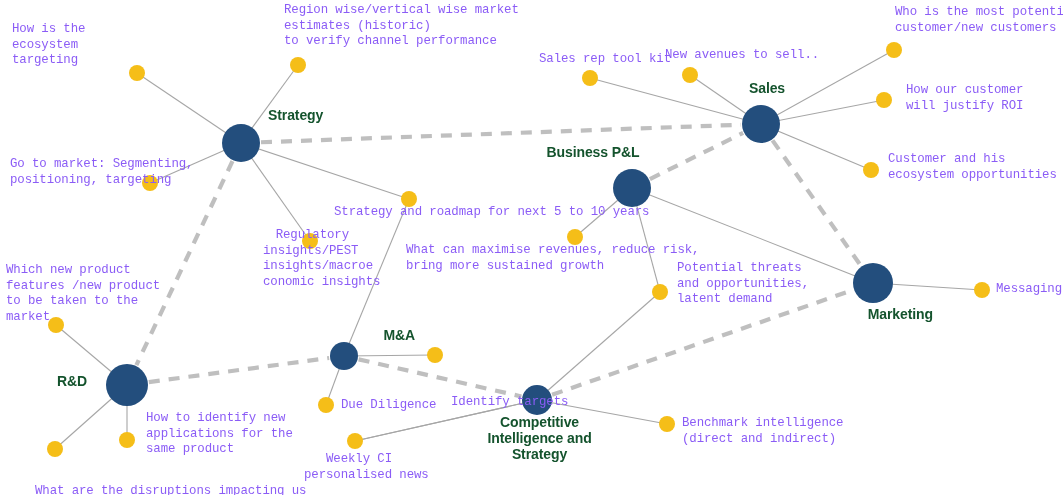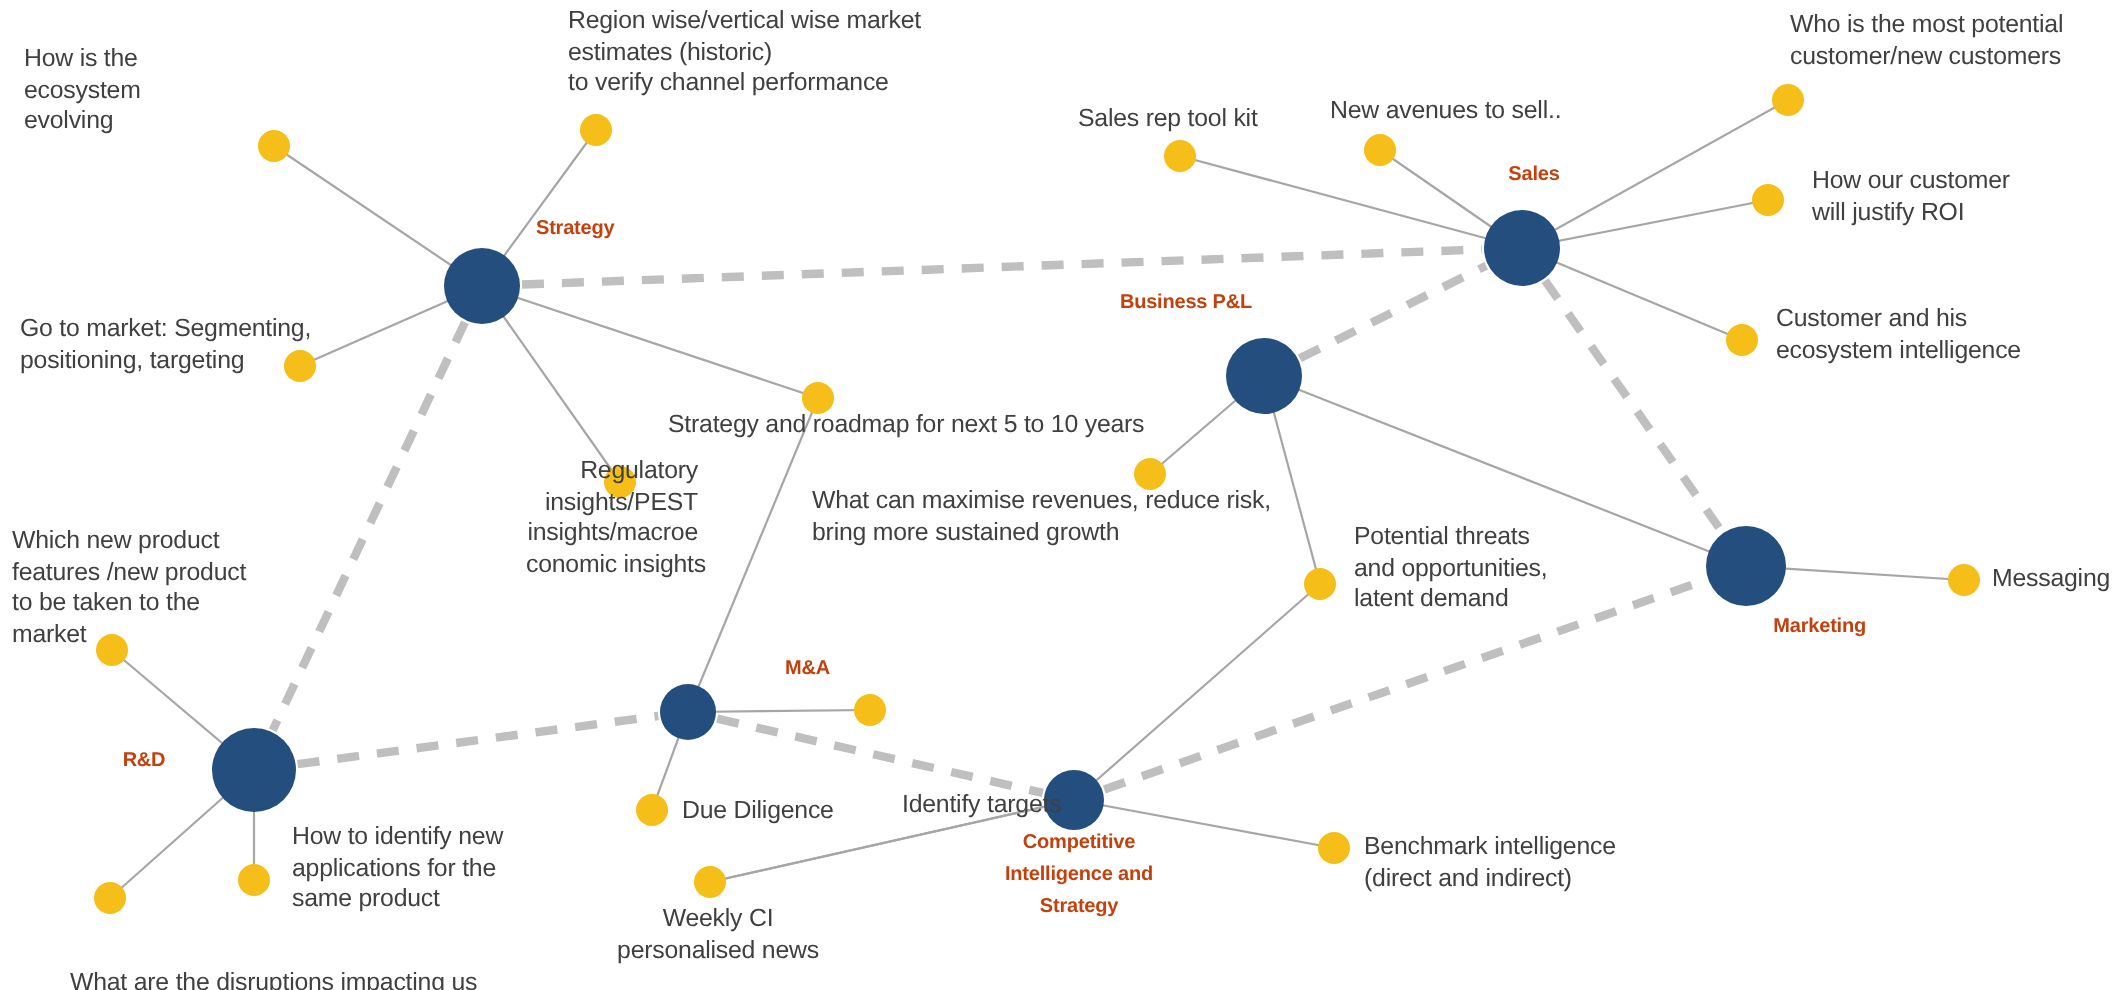--- a/index.html
+++ b/index.html
@@ -8,31 +8,32 @@
     width:1063px;height:495px;overflow:hidden;
   }
   #canvas{position:relative;width:1063px;height:495px;background:#ffffff;}
   svg.net{position:absolute;left:0;top:0;width:1063px;height:495px;}
   .edge-solid{stroke:#a6a6a6;stroke-width:1.1;fill:none;}
   .edge-dashed{stroke:#bfbfbf;stroke-width:4.2;fill:none;stroke-dasharray:11 9;stroke-linecap:butt;}
   .hub-node{fill:#234E7D;}
   .leaf-node{fill:#F5BE18;}
   .lbl{
     position:absolute;
-    color:#404040;
+    color:#8b5cf6;
     font-size:12.4px;
     line-height:15.5px;
     white-space:pre;
     letter-spacing:-0.1px;
+    font-family:Liberation Mono, monospace;
   }
   .hub-lbl{
     position:absolute;
-    color:#c2410c;
+    color:#14532d;
     font-weight:bold;
-    font-size:10px;
+    font-size:14px;
     line-height:16px;
     white-space:pre;
     letter-spacing:-0.1px;
   }
   .hub-lbl.ctr{text-align:center;}
   .lbl.r{text-align:right;}
   .lbl.c{text-align:center;}
 </style>
 </head>
 <body>
@@ -94,39 +95,39 @@
       <circle cx="761" cy="124" r="19" class="hub-node"></circle>
       <circle cx="632" cy="188" r="19" class="hub-node"></circle>
       <circle cx="873" cy="283" r="20" class="hub-node"></circle>
       <circle cx="127" cy="385" r="21" class="hub-node"></circle>
       <circle cx="344" cy="356" r="14" class="hub-node"></circle>
       <circle cx="537" cy="400" r="15" class="hub-node"></circle>
     </svg>
   <div id="labels">
       <div class="lbl" style="left: 12px; top: 22px; width: 110px;">How is the
 ecosystem
-evolving</div>
+targeting</div>
       <div class="lbl" style="left: 284px; top: 3px; width: 260px;">Region wise/vertical wise market
 estimates (historic)
 to verify channel performance</div>
       <div class="lbl" style="left: 10px; top: 157px; width: 136px;">Go to market: Segmenting,
 positioning, targeting</div>
       <div class="lbl" style="left: 334px; top: 205px; width: 290px;">Strategy and roadmap for next 5 to 10 years</div>
       <div class="lbl r" style="left: 223px; top: 228px; width: 86px; margin-left: 40px;">Regulatory
 insights/PEST
 insights/macroe
 conomic insights</div>
       <div class="lbl" style="left: 539px; top: 52px; width: 120px;">Sales rep tool kit</div>
       <div class="lbl" style="left: 665px; top: 48px; width: 140px;">New avenues to sell..</div>
       <div class="lbl" style="left: 895px; top: 5px; width: 170px;">Who is the most potential
 customer/new customers</div>
       <div class="lbl" style="left: 906px; top: 83px; width: 140px;">How our customer
 will justify ROI</div>
       <div class="lbl" style="left: 888px; top: 152px; width: 170px;">Customer and his
-ecosystem intelligence</div>
+ecosystem opportunities</div>
       <div class="lbl" style="left: 377px; top: 243px; width: 290px; margin-left: 29px;">What can maximise revenues, reduce risk,
 bring more sustained growth</div>
       <div class="lbl" style="left: 677px; top: 261px; width: 140px;">Potential threats
 and opportunities,
 latent demand</div>
       <div class="lbl" style="left: 996px; top: 282px; width: 90px;">Messaging</div>
       <div class="lbl" style="left: 6px; top: 263px; width: 136px;">Which new product
 features /new product
 to be taken to the
 market</div>

